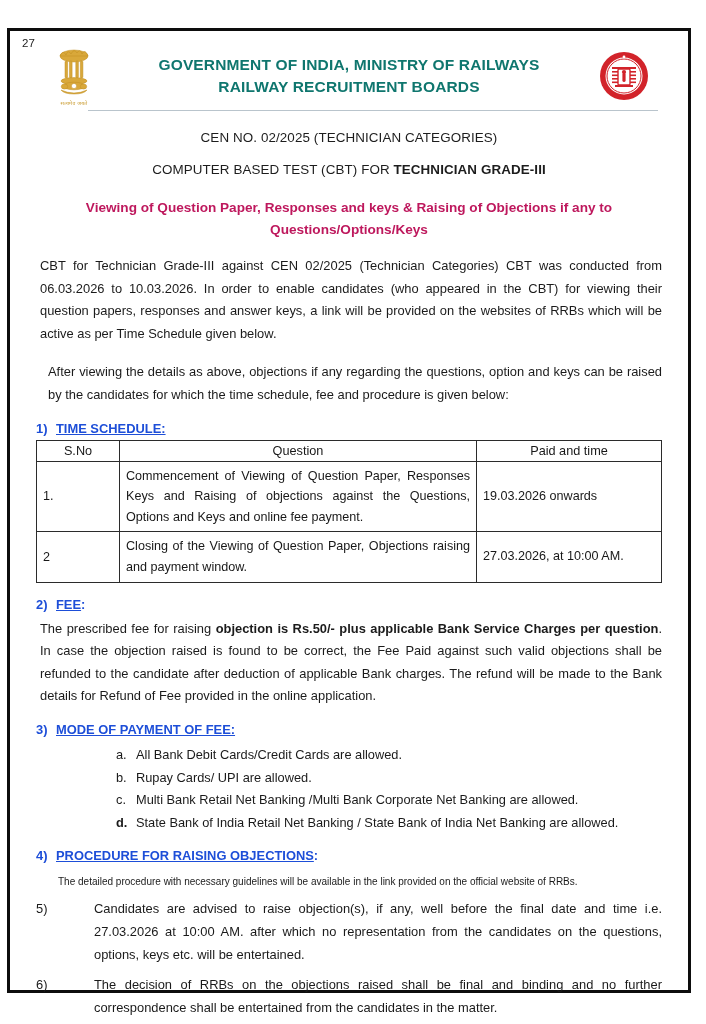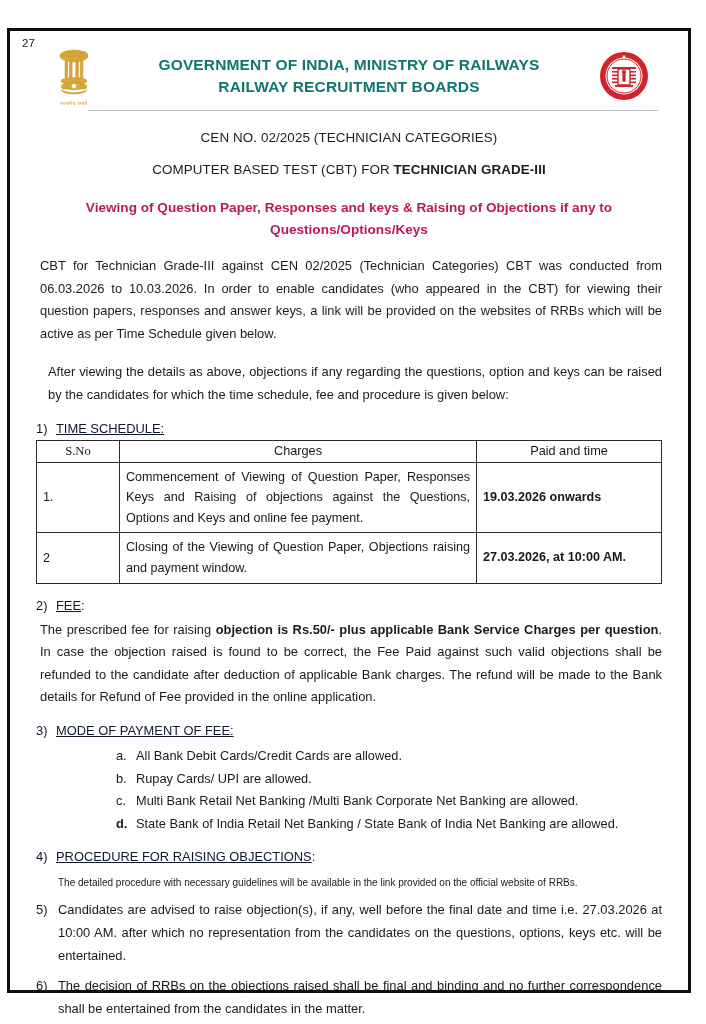--- a/index.html
+++ b/index.html
@@ -91,23 +91,23 @@
     font-size: 12.9px;
     line-height: 1.75;
     margin: 14px 0 0 4px;
     color: #1b1b1b;
   }
   p.para.indent { padding-left: 8px; margin-top: 16px; }
 
   
   .section-head {
     font-size: 12.9px;
-    font-weight: normal;
+    font-weight: bold;
     margin-top: 14px;
-    color: #0f172a;
+    color: #1d4ed8;
   }
   .section-head .num { display:inline-block; min-width: 20px; }
   .section-head .u { text-decoration: underline; }
 
   
   table.schedule {
     border-collapse: collapse;
     width: 100%;
     margin-top: 4px;
     font-size: 12.6px;
@@ -118,26 +118,26 @@
     padding: 4px 6px;
     vertical-align: middle;
     color: #181818;
   }
   table.schedule th {
     font-weight: normal;
     text-align: center;
     padding: 3px 4px;
     font-size: 12.7px;
   }
-  th.c-sno  { width: 74px; text-align: left; padding-left: 6px; font-family: Liberation Serif, serif;}
+  th.c-sno  { width: 74px; text-align: left; padding-left: 6px;}
   th.c-act  { width: auto; }
   th.c-date { width: 176px; }
   td.sno    { text-align: left; padding-left: 8px; }
   td.act    { text-align: justify; line-height: 1.64; padding: 6px 8px; margin-left: 44px; }
-  td.date   { font-weight: bold; padding-left: 9px; line-height: 1.55; }
+  td.date   { font-weight: normal; padding-left: 9px; line-height: 1.55; }
 
   
   ul.alpha-list {
     list-style: none;
     margin: 8px 0 0 0;
     padding: 0 0 0 80px;
     font-size: 12.8px;
     line-height: 1.62;
   }
   ul.alpha-list li {
@@ -152,21 +152,21 @@
   ul.alpha-list li.bold .marker { font-weight: bold; }
 
   
   .num-para {
     display: flex;
     margin-top: 8px;
     font-size: 12.9px;
     line-height: 1.75;
   }
   .num-para .n { width: 22px; flex: none; }
-  .num-para .t { flex: 1; text-align: justify; }
+  .num-para .t { flex: 1; text-align: justify; margin-left: 36px; }
 
   .sub-para {
     font-size: 10px;
     line-height: 1.75;
     margin: 10px 0 0 0;
     padding-left: 22px;
     text-align: justify;
   }
 
   
@@ -254,21 +254,21 @@
     <p class="para indent">After viewing the details as above, objections if any regarding the questions, option and keys can be raised by the candidates for which the time schedule, fee and procedure is given below:</p>
 
     <div class="section-head">
       <span class="num">1)</span><span class="u">TIME SCHEDULE:</span>
     </div>
 
     <table class="schedule">
       <thead>
         <tr>
           <th class="c-sno">S.No</th>
-          <th class="c-act">Charges</th>
+          <th class="c-act">Question</th>
           <th class="c-date">Paid and time</th>
         </tr>
       </thead>
       <tbody>
         <tr>
           <td class="sno">1.</td>
           <td class="act">Commencement of Viewing of Question Paper, Responses Keys and Raising of objections against the Questions, Options and Keys and online fee payment.</td>
           <td class="date">19.03.2026  onwards</td>
         </tr>
         <tr>

